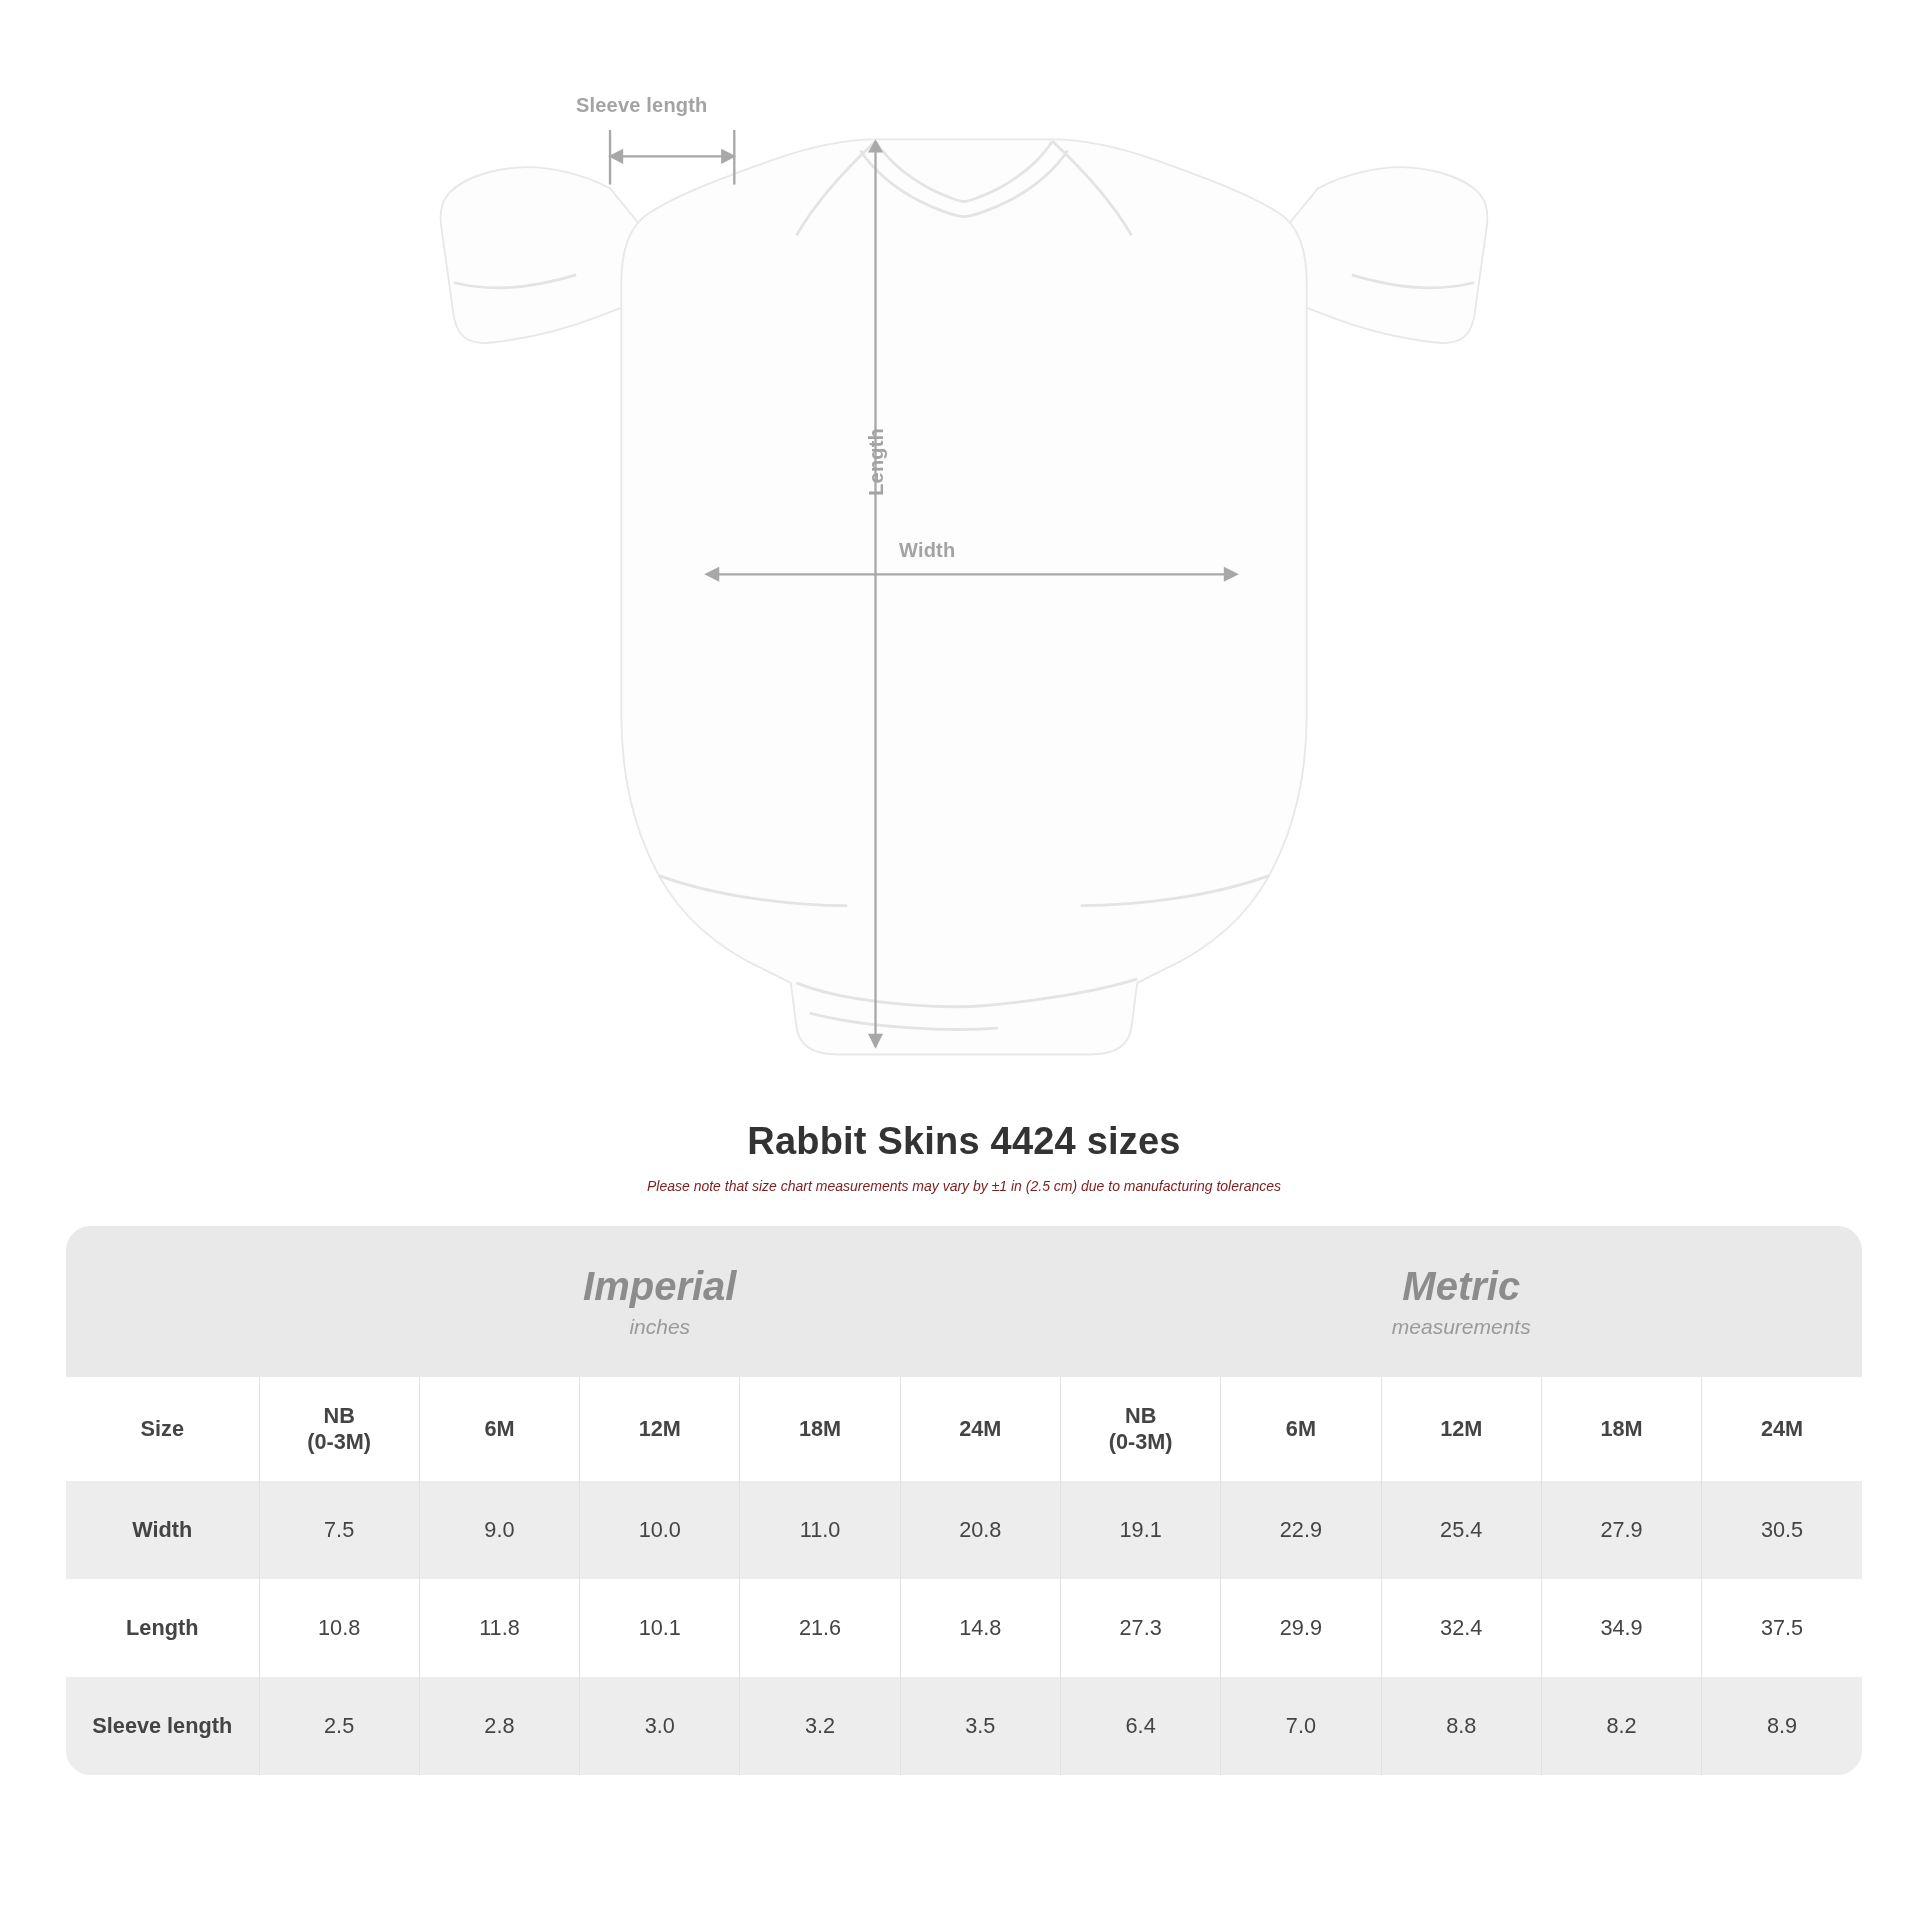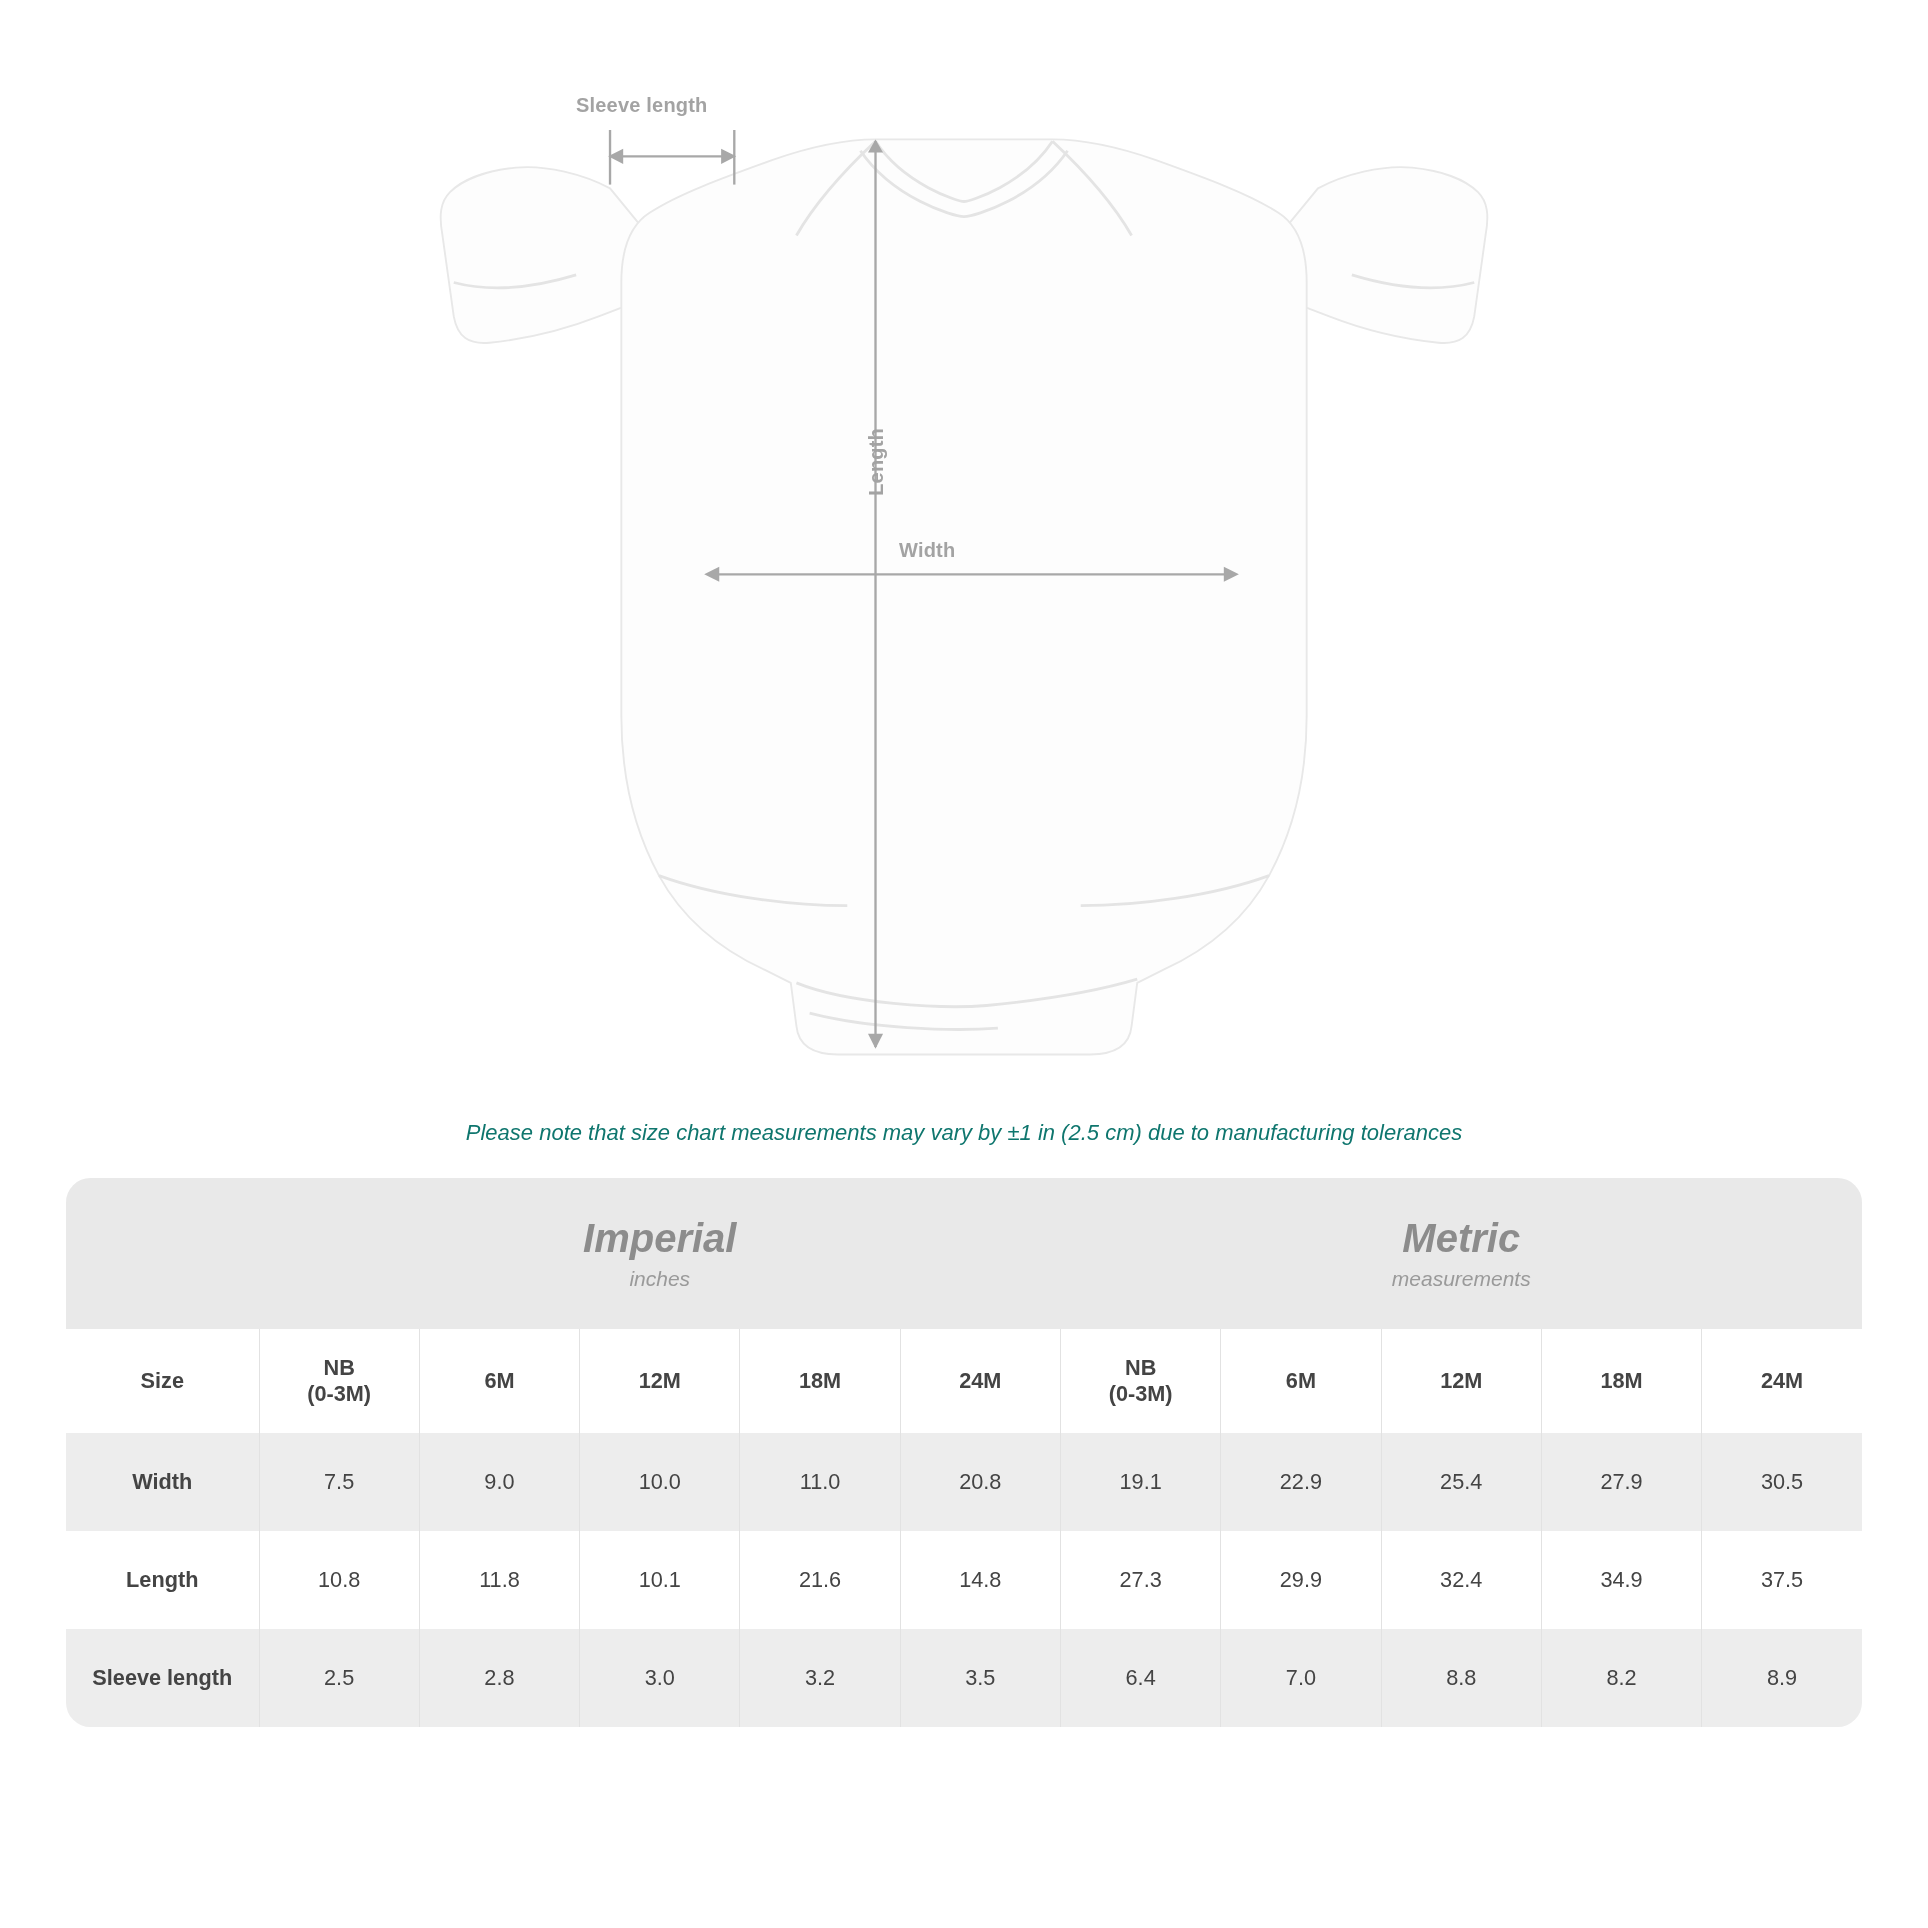--- a/index.html
+++ b/index.html
@@ -48,23 +48,23 @@
     margin-top: 9.4px;
   }
   .chart-title {
     font-size: 38px;
     font-weight: bold;
     color: #333333;
     margin: 0 0 15px 0;
     letter-spacing: 0.2px;
   }
   .chart-note {
-    font-size: 22px;
+    font-size: 14px;
     font-style: italic;
-    color: #0f766e;
+    color: #7f1d1d;
     margin: 0;
   }
 
   
   .table-wrap {
     margin: 32px 66px 0 66px;
     border-radius: 24.5px;
     overflow: hidden;
   }
   table.size-table {
@@ -205,20 +205,21 @@
         <path d="M766,158 L782,166 L766,174" fill="#a8a8a8" stroke="none"></path>
       </g>
     </svg>
 
     <div class="dim-label sleeve">Sleeve length</div>
     <div class="dim-label width">Width</div>
     <div class="dim-label length">Length</div>
   </div>
 
   <div class="title-block">
+    <h1 class="chart-title">Rabbit Skins 4424 sizes</h1>
     <p class="chart-note">Please note that size chart measurements may vary by ±1 in (2.5 cm) due to manufacturing tolerances</p>
   </div>
 
   <div class="table-wrap">
     <table class="size-table">
       <colgroup>
         <col class="first">
         <col>
           <col>
           <col>

